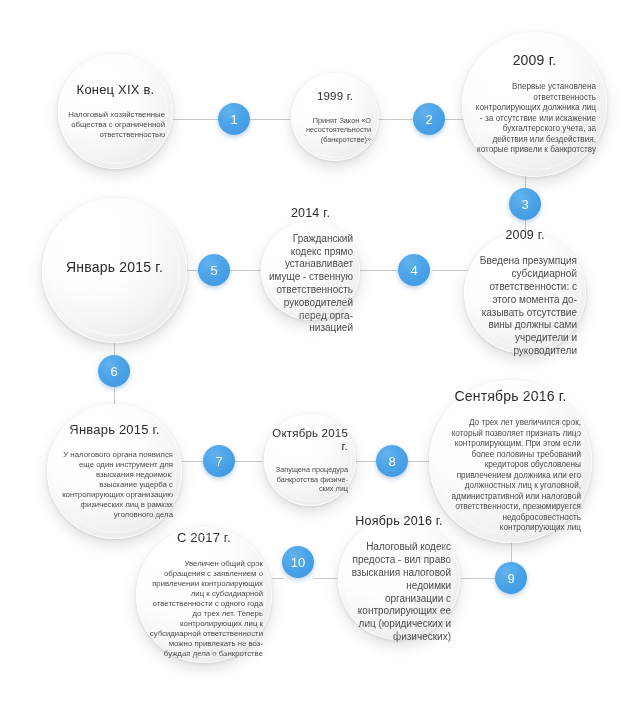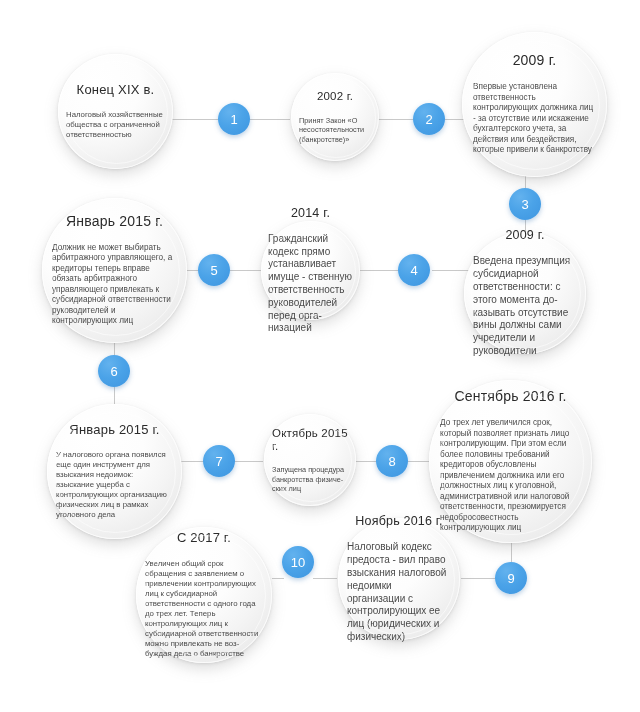--- a/index.html
+++ b/index.html
@@ -18,21 +18,21 @@
 
   
   .node{
     position:absolute;
     border-radius:50%;
     box-sizing:border-box;
     display:flex;
     flex-direction:column;
     align-items:center;
     justify-content:center;
-    text-align:left;
+    text-align:right;
     background:
       radial-gradient(circle at 34% 26%, #ffffff 0%, #fdfdfd 38%, #f4f4f4 62%, #e9e9e9 85%, #e2e2e2 100%);
     box-shadow:
       0 6px 14px rgba(140,140,140,.28),
       0 1px 3px rgba(120,120,120,.20),
       inset 0 0 0 1px rgba(255,255,255,.75);
     color:#3a3a3a;
     padding:0 8px;
     gap:8px;
   }
@@ -110,42 +110,41 @@
   <div class="conn h" style="left:272px;top:578px;width:12px;"></div>
   <div class="conn h" style="left:313px;top:578px;width:24px;"></div>
   <div class="conn h" style="left:461px;top:578px;width:34px;"></div>
 
   <div class="node sz-lg" style="left:58px;top:54px;width:115px;height:115px;">
     <div class="yr">Конец XIX в.</div>
     <div class="desc">Налоговый хозяйственные общества с ограниченной ответственностью</div>
   </div>
 
   <div class="node sz-sm" style="left:291px;top:73px;width:88px;height:88px;">
-    <div class="yr">2002 г.</div>
+    <div class="yr">1999 г.</div>
     <div class="desc">Принят Закон «О несостоятельности (банкротстве)»</div>
   </div>
 
   <div class="node sz-xl" style="left:462px;top:32px;width:145px;height:145px;padding:0 11px;">
     <div class="yr">2009 г.</div>
     <div class="desc">Впервые установлена ответствен­ность контролирующих должника лиц -  за отсутствие или искажение бухгалтерского учета, за действия или бездействия, которые привели к банкротству</div>
   </div>
 
   <div class="node sz-md" style="left:464px;top:232px;width:122px;height:122px;padding:0 9px;">
     <div class="yr">2009 г.</div>
     <div class="desc">Введена презумпция суб­сидиарной ответственно­сти: с этого момента до­казывать отсутствие вины должны сами учредители и руководители</div>
   </div>
 
   <div class="node sz-md" style="left:261px;top:221px;width:99px;height:99px;padding:0 7px;">
     <div class="yr">2014 г.</div>
     <div class="desc">Гражданский кодекс прямо устанавливает имуще - ственную  ответственность руководителей перед орга­низацией</div>
   </div>
 
   <div class="node sz-xl" style="left:42px;top:198px;width:145px;height:145px;padding:0 10px;">
     <div class="yr">Январь 2015 г.</div>
-    <div class="desc">Должник не может выбирать арбитражного управляющего, а кредиторы теперь вправе обязать арбитражного управляющего привлекать к субсидиарной от­ветственности руководителей и контролирующих лиц</div>
   </div>
 
   <div class="node sz-lg" style="left:47px;top:404px;width:135px;height:135px;padding:0 9px;">
     <div class="yr">Январь 2015 г.</div>
     <div class="desc">У налогового органа появился еще один инструмент для взыска­ния недоимок: взыскание ущерба с контролирующих организацию физических лиц в рамках уголов­ного дела</div>
   </div>
 
   <div class="node sz-sm" style="left:264px;top:414px;width:92px;height:92px;">
     <div class="yr">Октябрь 2015 г.</div>
     <div class="desc">Запущена процедура банкротства физиче­ских лиц</div>

